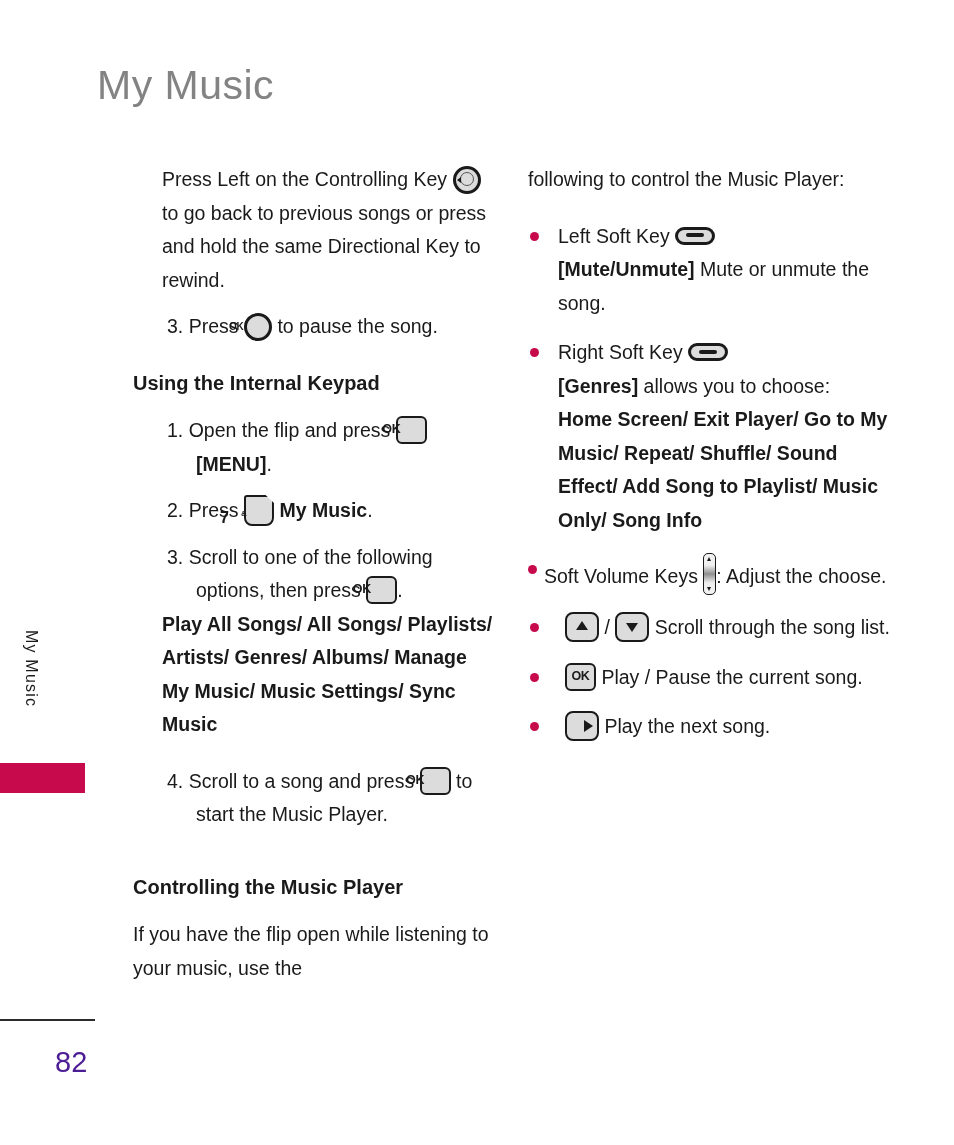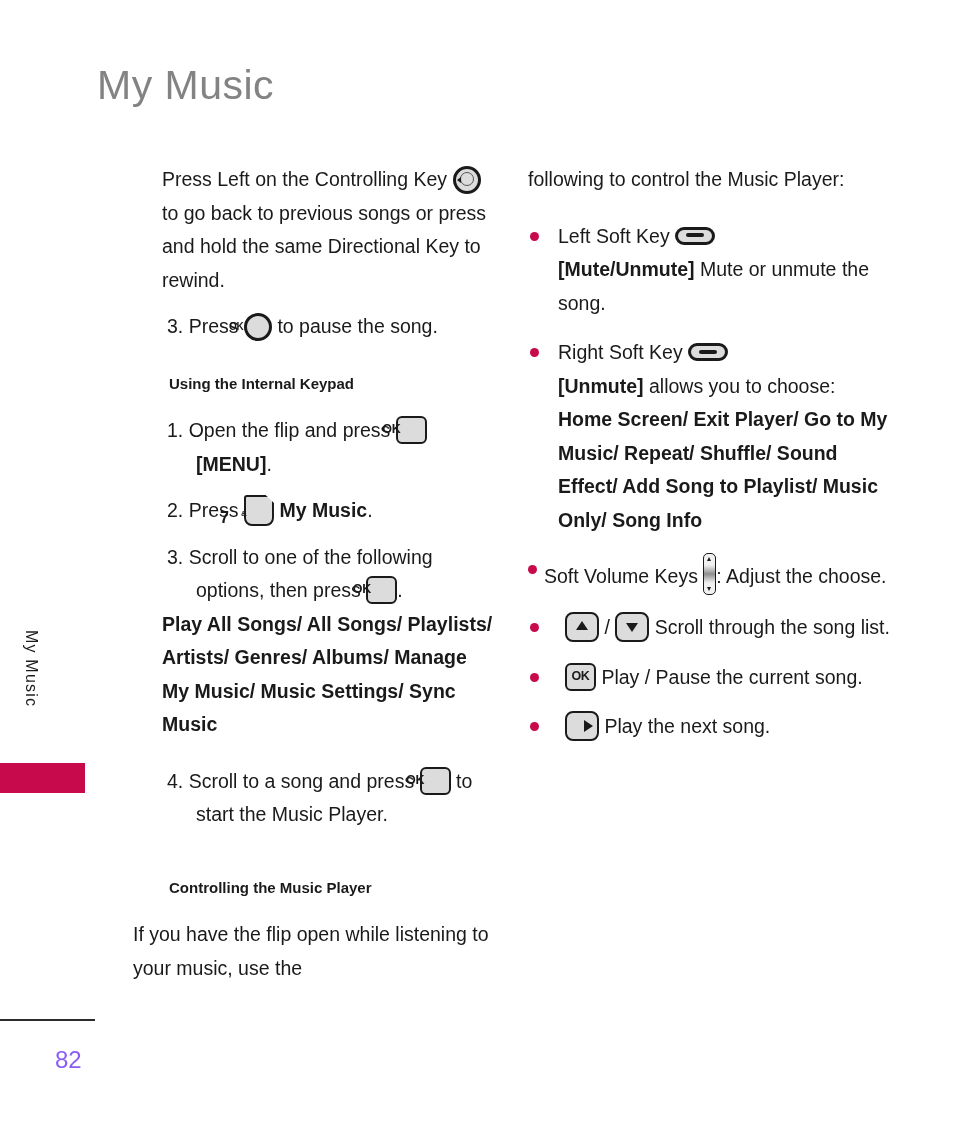--- a/index.html
+++ b/index.html
@@ -44,46 +44,45 @@
   
   .footer-rule {
     position: absolute;
     left: 0px; top: 1019px;
     width: 95px; height: 1.5px;
     background: #2b2b2b;
   }
   .page-number {
     position: absolute;
     left: 55px; top: 1046px;
-    font-size: 24px;
+    font-size: 29px;
     font-weight: 300;
-    color: #8b5cf6;
+    color: #4c1d95;
   }
 
   
   .col {
     position: absolute;
     top: 163px;
     font-size: 19.5px;
     line-height: 33.5px;
     color: #1a1a1a;
   }
   .col-left  { left: 133px; width: 365px; }
   .col-right { left: 528px; width: 372px; }
 
   .para { margin-bottom: 13px; }
   .para.tight { margin-bottom: 0px; }
   .indent-hang { padding-left: 29px; text-indent: -29px; margin-left: 34px; }
   .indent-body { padding-left: 29px; }
   .bold { font-weight: bold; }
   .heading {
     font-weight: bold;
-    font-size: 15px;
+    font-size: 20px;
     margin-bottom: 14px;
-    margin-left: 36px;
   }
   .spacer-lg { height: 26px; }
   .spacer-sm { height: 10px; }
 
   
   .bullet-item {
     position: relative;
     padding-left: 30px;
     margin-bottom: 16px;
   }
@@ -346,21 +345,21 @@
       </span><br>
       <span class="bold">[Mute/Unmute]</span><span> Mute or unmute the song.</span>
     </div>
 
     <div class="bullet-item">
       <span class="bullet-dot"></span>
       <span>Right Soft Key</span>
       <span class="ico ico-soft">
         <span class="pill"></span><span class="dash"></span>
       </span><br>
-      <span class="bold">[Unmute]</span><span> allows you to choose:</span><br>
+      <span class="bold">[Genres]</span><span> allows you to choose:</span><br>
       <span class="bold">Home Screen/ Exit Player/ Go to My Music/ Repeat/ Shuffle/ Sound Effect/ Add Song to Playlist/ Music Only/ Song Info</span>
     </div>
 
     <div class="bullet-item tightdot">
       <span class="bullet-dot"></span>
       <span>Soft Volume Keys</span>
       <span class="ico ico-vol">
         <span class="body"></span><span class="tup"></span><span class="tdn"></span>
       </span><span>: Adjust the choose.</span>
     </div>

